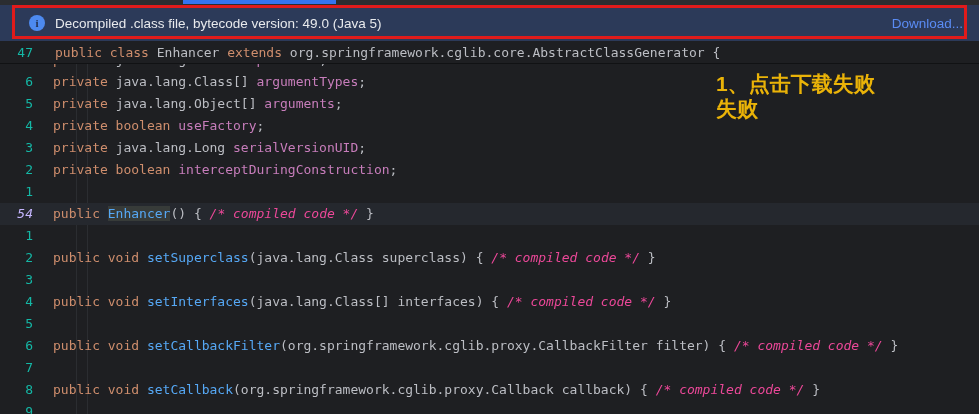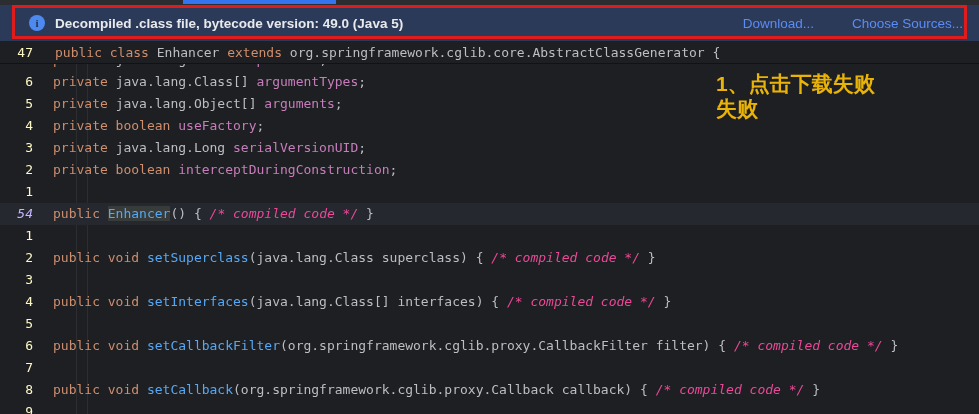--- a/index.html
+++ b/index.html
@@ -12,36 +12,36 @@
   .tab-indicator { position:absolute; top:0; left:183px; width:153px; height:4px; background:#3574F0; }
 
   
   .banner { position:absolute; top:5px; left:0; width:979px; height:36px; background:#2C3A59;
             display:flex; align-items:center; }
   .red-frame { position:absolute; top:0; left:12px; right:12px; bottom:2px;
                border:3px solid #E01B1B; pointer-events:none; }
   .info-icon { width:16px; height:16px; border-radius:50%; background:#4D8AF0; color:#22304F;
                font-weight:bold; font-size:11px; line-height:16px; text-align:center;
                margin-left:29px; flex:0 0 auto; font-family:"Liberation Serif", serif; }
-  .banner-msg { color:#E8EAED; font-size:13.5px; margin-left:10px; white-space:nowrap;font-weight:bold; }
+  .banner-msg { color:#E8EAED; font-size:13.5px; margin-left:10px; white-space:nowrap; }
   .banner-spacer { flex:1; }
   .banner-link { color:#5A8CF5; font-size:13.5px; text-decoration:none; white-space:nowrap; cursor:pointer; }
   .banner-link + .banner-link { margin-left:22px; }
   .banner-links { margin-right:16px; display:flex;gap:16px; }
 
   
   .editor { position:absolute; top:41px; left:0; width:979px; height:373px; background:#1E1F22;
             font-family:"DejaVu Sans Mono","Liberation Mono",monospace; font-size:13px; }
   .guide { position:absolute; top:23px; bottom:0; width:1px; background:#2B2D31; z-index:1; }
   .guide.g1 { left:76px; } .guide.g2 { left:87px; }
   .code-rows { position:absolute; top:8px; left:0; width:979px; z-index:2; }
   .code-row { position:relative; height:22px; line-height:22px; white-space:nowrap; }
   .code-row.current { background:#25282E; }
   .gutter-num { position:absolute; left:0; top:0; width:33px; text-align:right;
-                color:#fef9c3; font-size:13px; }
+                color:#14b8a6; font-size:13px; }
   .code-row.current .gutter-num { color:#c4b5fd;font-style:italic; }
   .code-text { white-space:pre; }
   .ind0 { padding-left:55px; } .ind1 { padding-left:53px; }
   .tk-keyword { color:#CF8E6D; }
   .tk-plain   { color:#BCBEC4; }
   .tk-field   { color:#C77DBB; }
   .tk-method  { color:#56A8F5; }
   .tk-comment { color:#ec4899; font-style:italic; }
   .tk-classref{ color:#56A8F5; background:#373B39; }
 
@@ -62,21 +62,20 @@
   <div class="top-strip">
     <div class="tab-indicator"></div>
   </div>
 
   <div class="banner">
     <div class="info-icon">i</div>
     <div class="banner-msg">Decompiled .class file, bytecode version: 49.0 (Java 5)</div>
     <div class="banner-spacer"></div>
     <div class="banner-links">
       <a class="banner-link">Download...</a>
-      <a class="banner-link">Choose Sources...</a>
     </div>
     <div class="red-frame"></div>
   </div>
 
   <div class="editor">
     <div class="guide g1"></div>
     <div class="guide g2"></div>
 
     <div class="code-rows" id="code-rows">
         <div class="code-row">

